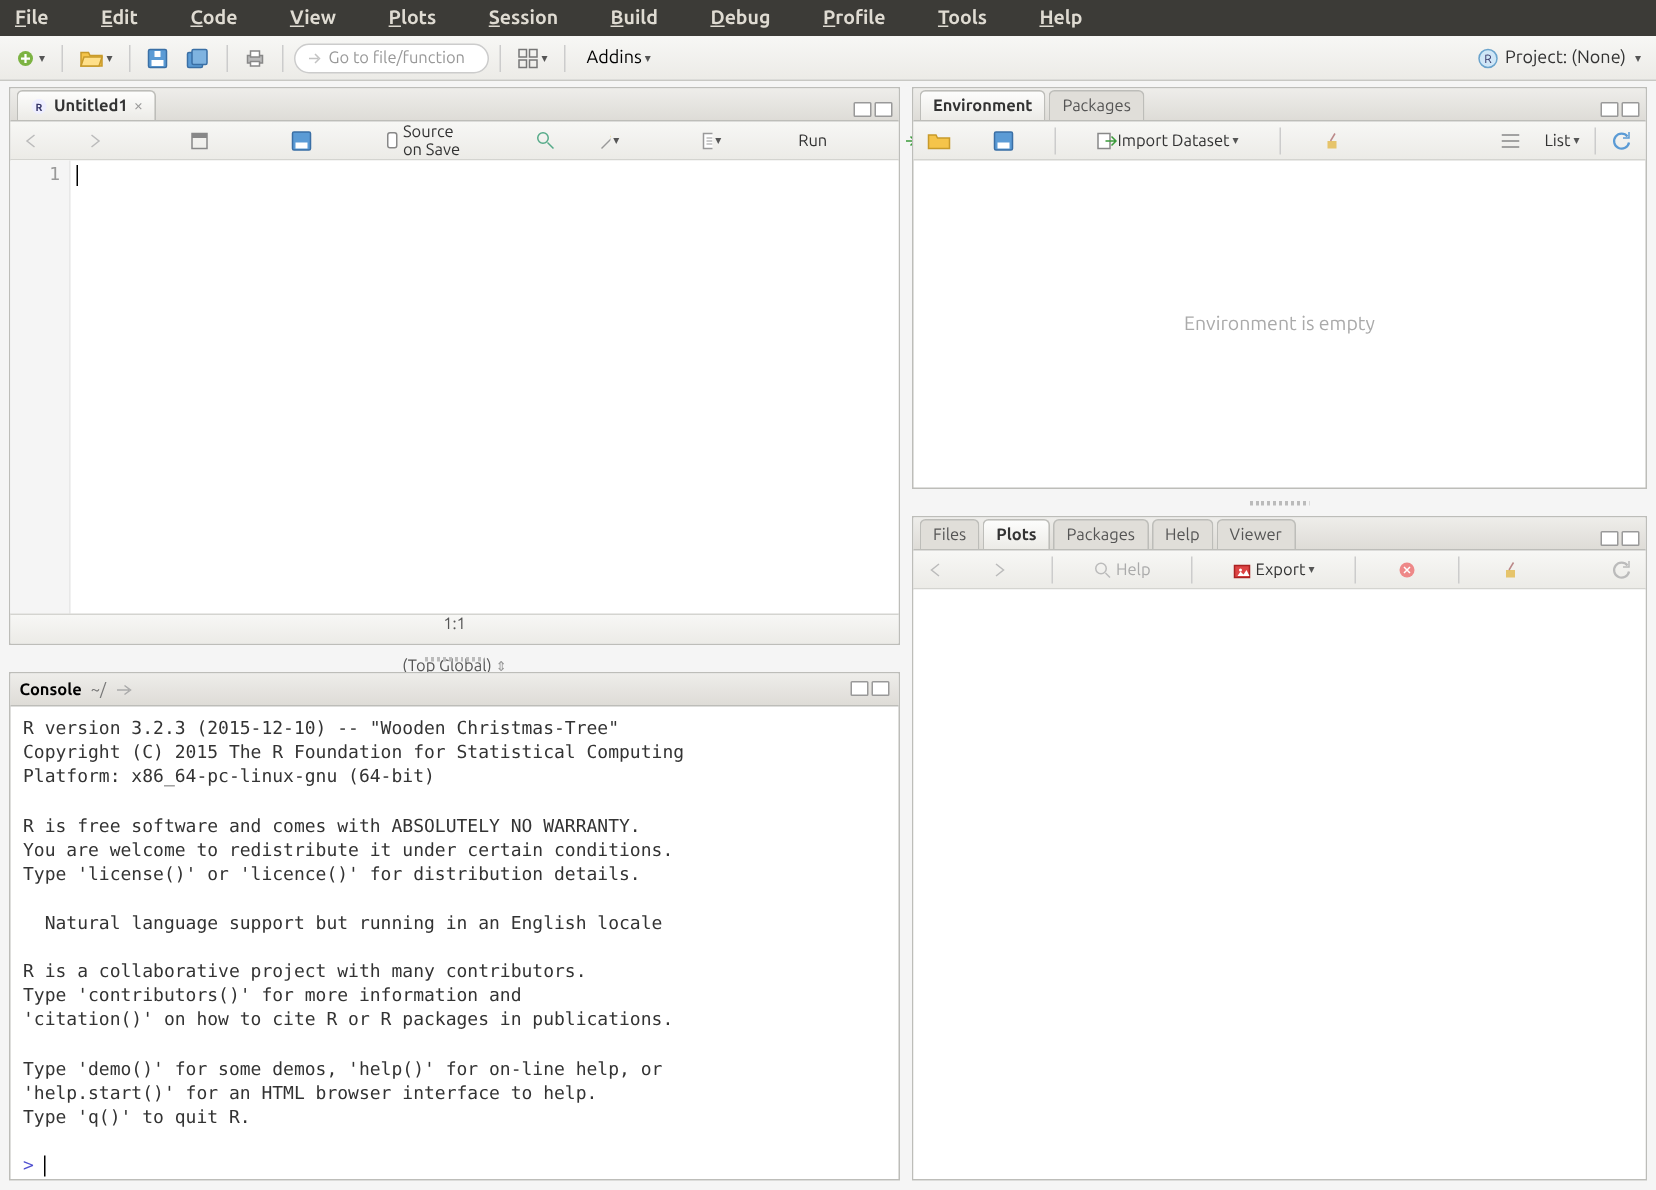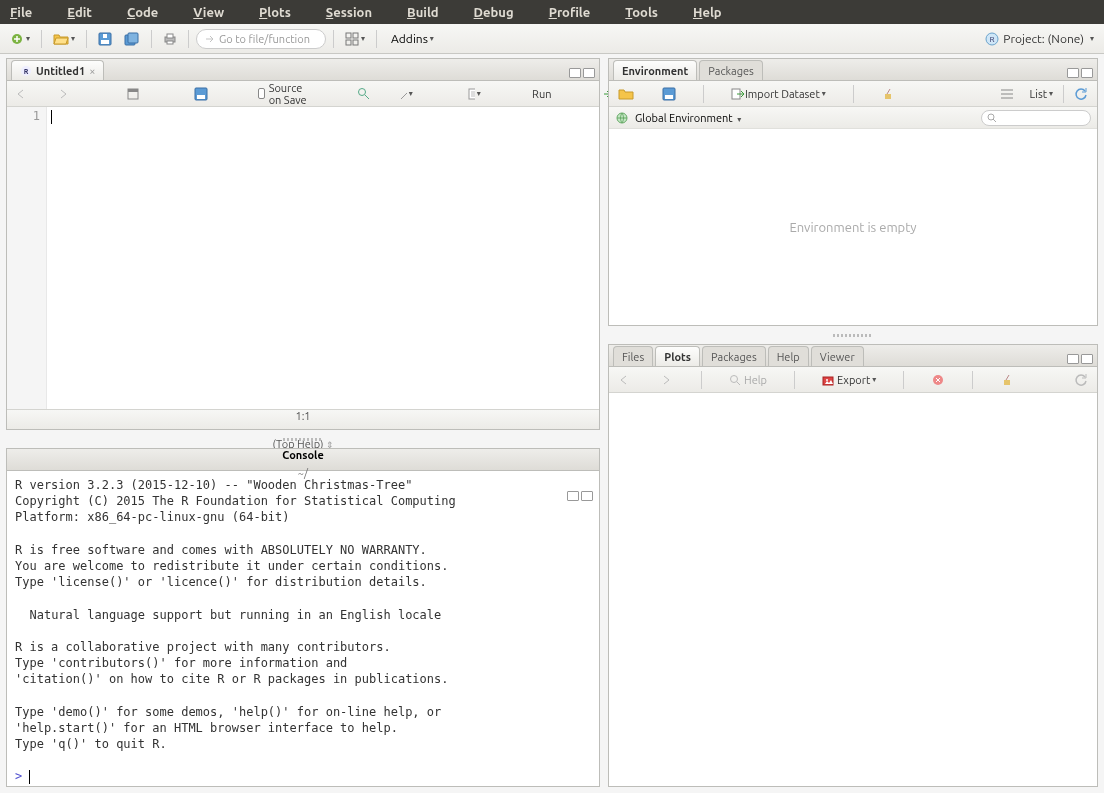--- a/index.html
+++ b/index.html
@@ -173,21 +173,20 @@
 
 .console-head {
   height: 22px;
   background: linear-gradient(#eeedea, #dedcd7);
   border-bottom: 1px solid #bdbdb9;
   display: flex;
   align-items: center;
   padding: 0 6px;
   font-size: 11px;
   gap: 6px;
-  flex-direction: column;
 }
 .console-head b { font-weight: bold; }
 .console-body {
   flex: 1;
   padding: 6px 8px;
   font-family: "DejaVu Sans Mono", monospace;
   font-size: 12px;
   color: #333;
   white-space: pre-wrap;
   overflow: auto;
@@ -429,21 +428,21 @@
               <path d="M1 2h10M1 6h10M1 10h10" stroke="#888"></path>
             </svg>
           </span>
       </div>
       <div class="editor-body">
         <div class="gutter"><span>1</span></div>
         <div class="code"><span class="cursor"></span></div>
       </div>
       <div class="statusbar">
         <span>1:1</span>
-        <span><span>(Top Help)</span> <span style="color:#999;font-size:9px;">⇕</span></span>
+        <span><span>(Top Global)</span> <span style="color:#999;font-size:9px;">⇕</span></span>
         <span class="right"><span>R Script</span> <span style="color:#999;font-size:9px;">⇕</span></span>
       </div>
     </div>
 
     <div class="drag-handle"></div>
 
     <div class="pane" style="flex:1;">
       <div class="console-head">
         <b>Console</b>
         <span style="color:#777;">~/</span>
@@ -528,33 +527,20 @@
               <span class="lbl" style="margin-left:17px;">List</span>
               <span class="dd-arrow">▾</span>
             </span>
           <span class="vsep"></span>
           <span class="tbtn">
               <svg width="14" height="14">
                 <path d="M11 4a5 5 0 1 0 1 4" fill="none" stroke="#5b9bd5" stroke-width="1.5"></path>
                 <path d="M12 1v4h-4" fill="none" stroke="#5b9bd5"></path>
               </svg>
             </span>
-        </span>
-      </div>
-      <div class="sub-tb">
-        <svg width="14" height="14">
-            <circle cx="7" cy="7" r="5" fill="#c5e6c5" stroke="#6a6"></circle>
-            <path d="M2 7h10M7 2c2 3 2 7 0 10M7 2c-2 3-2 7 0 10" fill="none" stroke="#6a6"></path>
-          </svg>
-        <span><span>Global Environment</span> <span class="dd-arrow">▾</span></span>
-        <span class="search-env">
-          <svg width="10" height="10">
-              <circle cx="4" cy="4" r="3" fill="none" stroke="#aaa"></circle>
-              <path d="M6 6l3 3" stroke="#aaa"></path>
-            </svg>
         </span>
       </div>
       <div class="env-body">Environment is empty</div>
     </div>
 
     <div class="drag-handle"></div>
 
     <div class="pane" style="flex:1;">
       <div class="tabbar">
         <div class="tab inactive">

